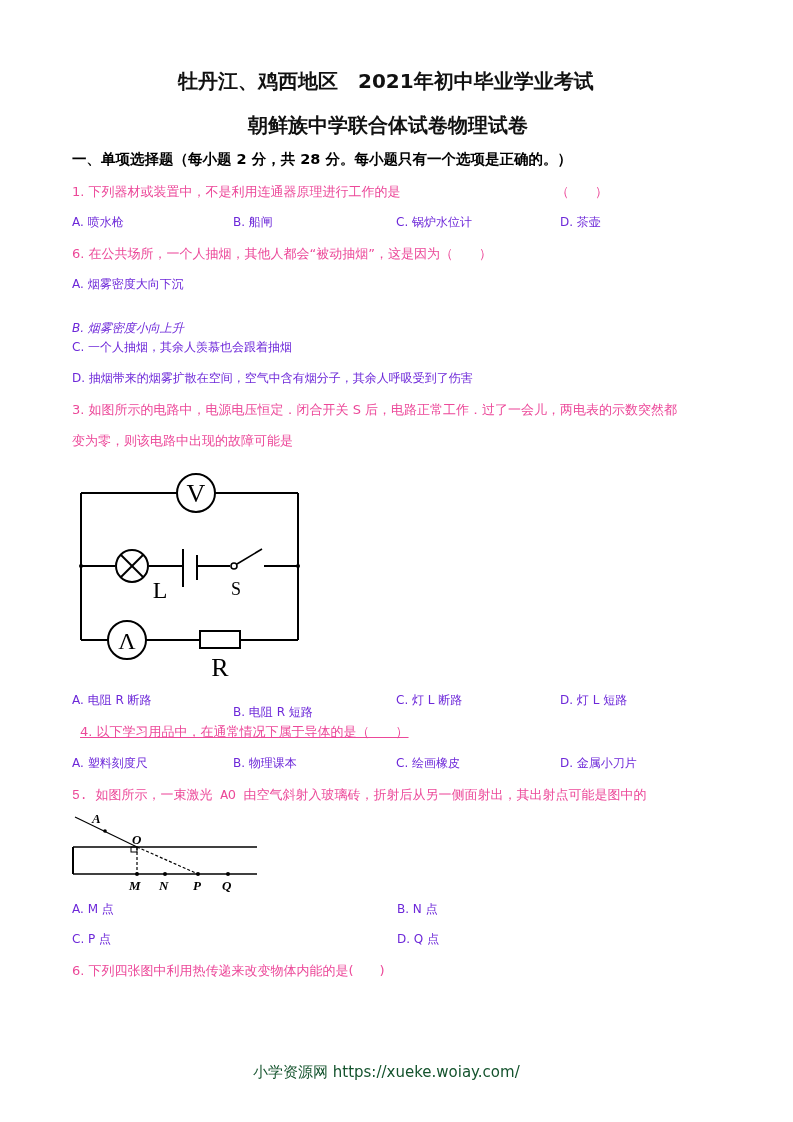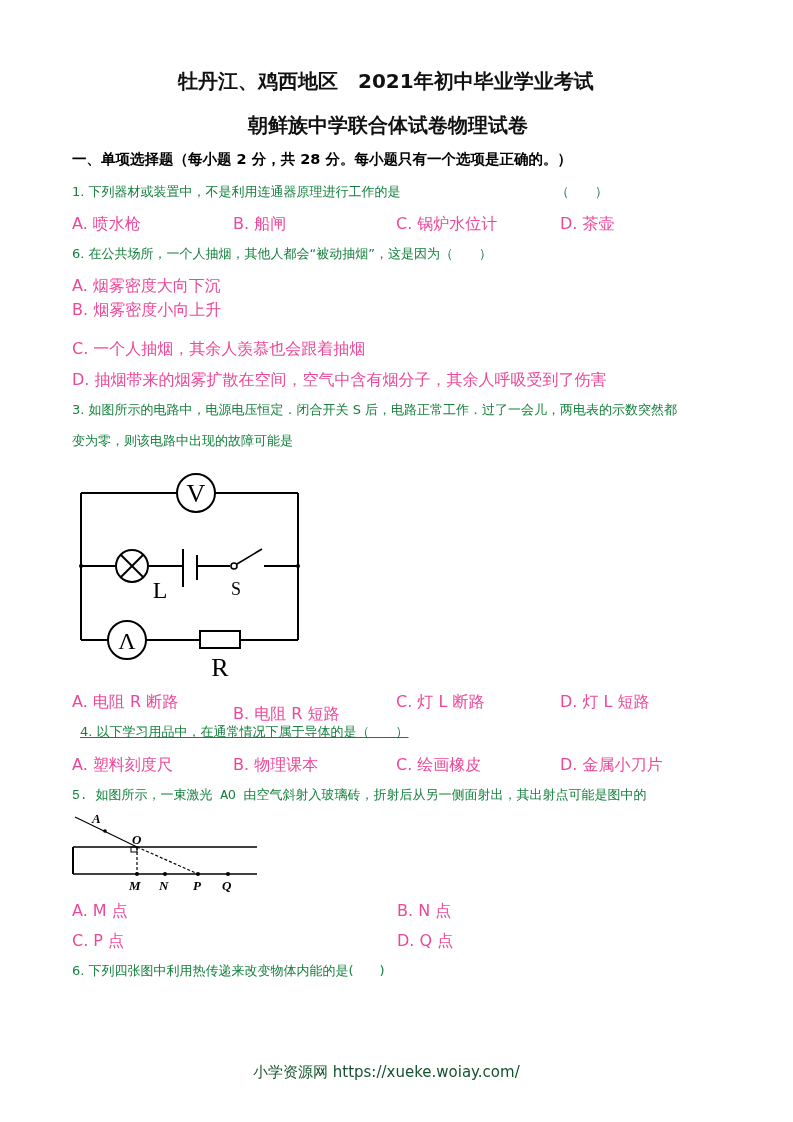--- a/index.html
+++ b/index.html
@@ -1,43 +1,43 @@
 <!DOCTYPE html>
 <html><head>
 <meta charset="utf-8">
 <style>
   html, body { margin: 0; padding: 0; background: #ffffff; }
   body { width: 793px; height: 1122px; position: relative; overflow: hidden;
          font-family: "DejaVu Sans", "Liberation Sans", sans-serif; color: #1a1a1a; }
   .abs { position: absolute; white-space: nowrap; }
   .title { font-weight: bold; font-size: 20px; color: #111; }
   .section { font-weight: bold; font-size: 14.5px; color: #000000; }
-  .q { font-size: 13px; color: #15803d; }
-  .opt { font-size: 16px; color: #ec4899; }
+  .q { font-size: 13px; color: #ec4899; }
+  .opt { font-size: 12px; color: #6d28d9; }
   .footer { font-size: 15px; color: #14532d; }
   svg text { font-family: "Liberation Serif", "DejaVu Serif", serif; }
 </style>
 </head>
 <body>
 
 <div class="abs title" style="left:178px; top:68px;">牡丹江、鸡西地区　2021年初中毕业学业考试</div>
 <div class="abs title" style="left:248px; top:112px;">朝鲜族中学联合体试卷物理试卷</div>
 
 <div class="abs section" style="left:72px; top:150px;">一、单项选择题（每小题 2 分，共 28 分。每小题只有一个选项是正确的。）</div>
 
 <div class="abs q" style="left:72px; top:183px;">1.  下列器材或装置中，不是利用连通器原理进行工作的是</div>
 <div class="abs q" style="left:556px; top:183px;">（　　）</div>
 <div class="abs opt" style="left:72px; top:214px;">A.  喷水枪</div>
 <div class="abs opt" style="left:233px; top:214px;">B.  船闸</div>
 <div class="abs opt" style="left:396px; top:214px;">C.  锅炉水位计</div>
 <div class="abs opt" style="left:560px; top:214px;text-align:right;">D.  茶壶</div>
 
 <div class="abs q" style="left:72px; top:245px;">6.  在公共场所，一个人抽烟，其他人都会“被动抽烟”，这是因为（　　）</div>
 <div class="abs opt" style="left:72px; top:276px;">A.  烟雾密度大向下沉</div>
-<div class="abs opt" style="left:72px; top:300px;">B.  烟雾密度小向上升</div>
+<div class="abs opt" style="left:72px; top:320px;font-style:italic;">B.  烟雾密度小向上升</div>
 <div class="abs opt" style="left:72px; top:339px;">C.  一个人抽烟，其余人羡慕也会跟着抽烟</div>
 <div class="abs opt" style="left:72px; top:370px;">D.  抽烟带来的烟雾扩散在空间，空气中含有烟分子，其余人呼吸受到了伤害</div>
 
 <div class="abs q" style="left:72px; top:401px;">3.  如图所示的电路中，电源电压恒定．闭合开关 S 后，电路正常工作．过了一会儿，两电表的示数突然都</div>
 <div class="abs q" style="left:72px; top:432px;">变为零，则该电路中出现的故障可能是</div>
 
 <svg class="abs" style="left:70px; top:465px;" width="240" height="220" viewBox="0 0 240 220">
   <g stroke="#000" stroke-width="2" fill="none">
 
     <line x1="11" y1="28" x2="107" y2="28"></line>

